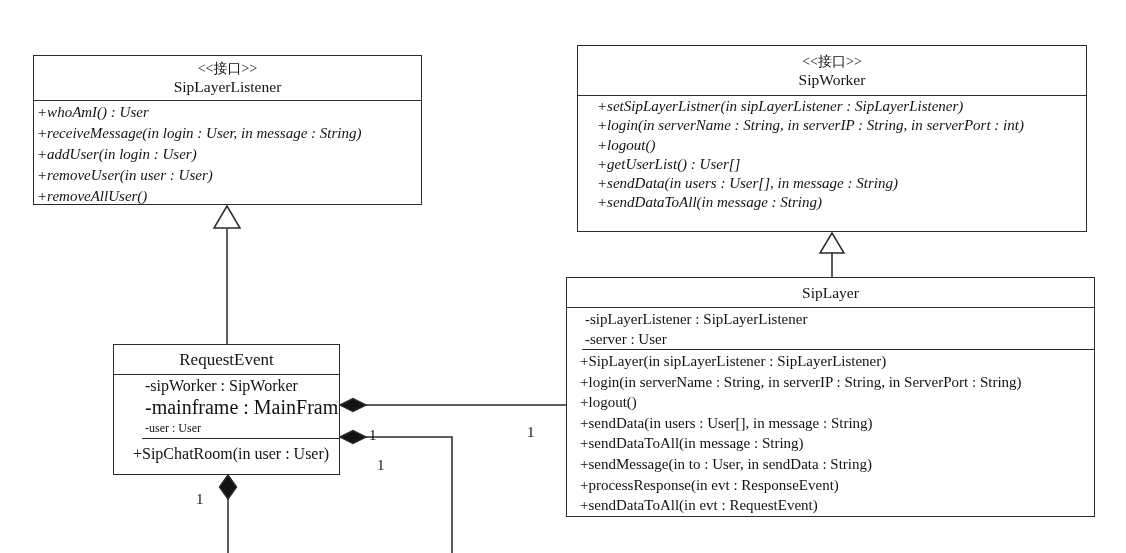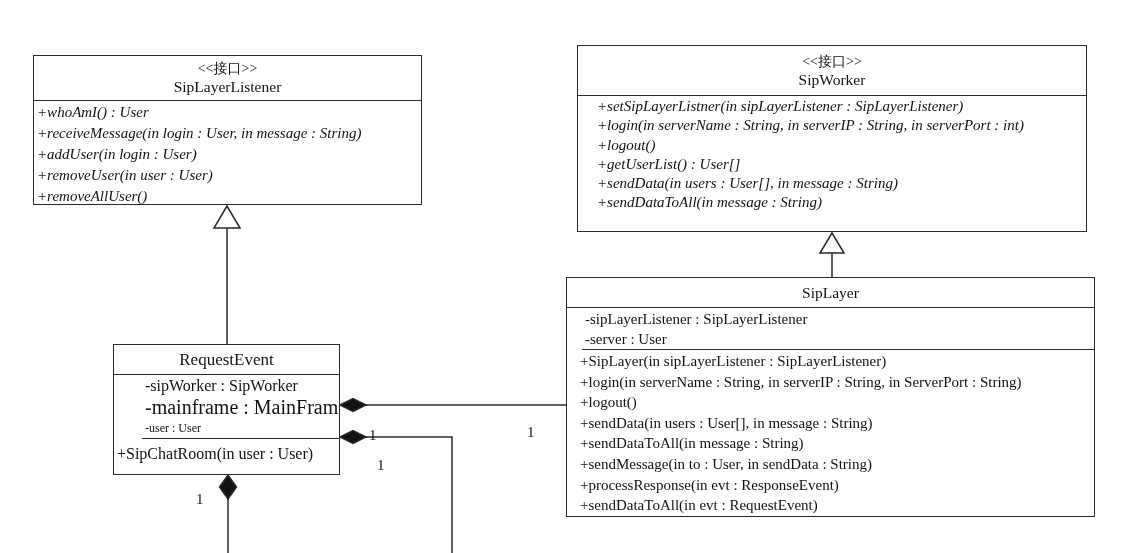--- a/index.html
+++ b/index.html
@@ -101,21 +101,21 @@
   <div class="uml-class" style="left:113px;top:344px;width:227px;height:131px;">
     <div class="hdr" style="height:30px;">
       <div class="cname" style="font-size:17px;">RequestEvent</div>
     </div>
     <div class="cmp divided" style="height:64px;line-height:20.8px;font-size:16px;margin-left:28px;">
       <div class="ln" style="font-size:16px;">-sipWorker : SipWorker</div>
       <div class="ln" style="font-size:20px;">-mainframe : MainFrame</div>
       <div class="ln" style="font-size:12px;">-user : User</div>
     </div>
     <div class="cmp" style="flex:1;line-height:28px;">
-      <div class="ln" style="font-size:16px;">+SipChatRoom(in user : User)</div>
+      <div class="ln" style="font-size:16px;margin-left:16px;">+SipChatRoom(in user : User)</div>
     </div>
   </div>
 
   <span class="mult" style="left:527px;top:424px;">1</span>
   <span class="mult" style="left:369px;top:427px;">1</span>
   <span class="mult" style="left:377px;top:457px;">1</span>
   <span class="mult" style="left:196px;top:491px;">1</span>
 
 </div>
 

